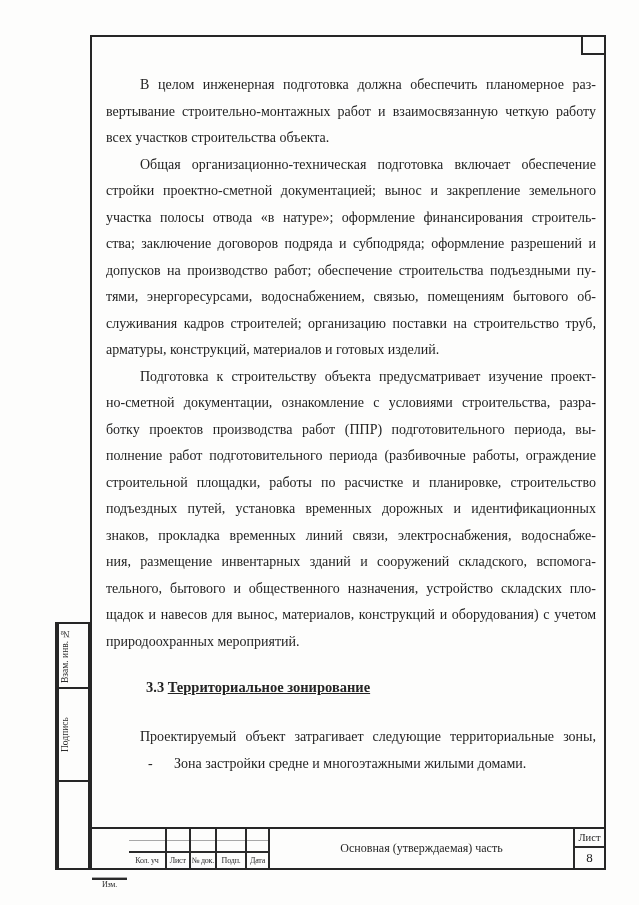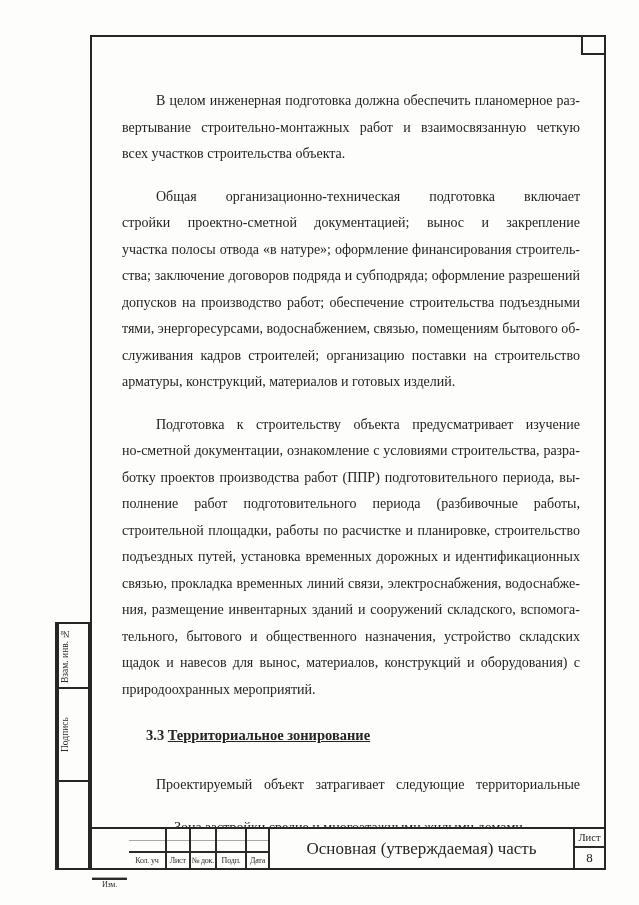--- a/index.html
+++ b/index.html
@@ -19,21 +19,21 @@
   }
   .corner-box{
     position:absolute;top:-2px;right:-2px;width:25px;height:20px;
     border:2px solid #262626;box-sizing:border-box;background:#fdfdfc;
   }
   
   .doc-body{
     position:absolute;left:14px;top:35px;width:490px;
     font-size:14px;line-height:26.5px;
   }
-  .para{margin:16px;}
+  .para{margin:0;}
   .tline{
     height:26.5px;overflow:hidden;white-space:normal;
     text-align:justify;text-align-last:justify;
   }
   .tline.first{text-indent:34px;}
   .tline.last{text-align-last:left;}
   .heading{
     margin-top:22px;margin-bottom:27px;
     padding-left:40px;font-weight:bold;font-size:14.5px;line-height:20px;
   }
@@ -73,21 +73,21 @@
   .tb-col .c1{height:12px;border-bottom:1px solid #a8a8a8;box-sizing:border-box;}
   .tb-col .c2{height:12px;border-bottom:2px solid #2a2a2a;box-sizing:border-box;}
   .tb-col .c3{
     flex:1;display:flex;align-items:center;justify-content:center;
     font-size:8px;letter-spacing:-0.2px;white-space:nowrap;color:#2c2c2c;
   }
   .tb-col.w1{width:42px;margin-top:48px;} .tb-col.w2{width:43px;} .tb-col.w3{width:27px;}
   .tb-col.w4{width:30px;} .tb-col.w5{width:34px;} .tb-col.w6{width:26px;text-align:right;}
   .tb-title{
     flex:1;display:flex;align-items:center;justify-content:center;
-    font-size:17px;border-right:2px solid #2a2a2a;box-sizing:border-box;
+    font-size:12px;border-right:2px solid #2a2a2a;box-sizing:border-box;
     color:#262626;
   }
   .tb-sheet{width:29px;display:flex;flex-direction:column;}
   .tb-sheet .sheet-label{
     height:19px;border-bottom:2px solid #2a2a2a;box-sizing:border-box;
     display:flex;align-items:center;justify-content:center;font-size:10.5px;
   }
   .tb-sheet .sheet-number{
     flex:1;display:flex;align-items:center;justify-content:center;font-size:13px;
   }
@@ -131,21 +131,21 @@
           <div class="tline">служивания кадров строителей; организацию поставки на строительство труб,</div>
           <div class="tline last">арматуры, конструкций, материалов и готовых изделий.</div>
         </div>
         <div class="para">
           <div class="tline first">Подготовка к строительству объекта предусматривает изучение проект-</div>
           <div class="tline">но-сметной документации, ознакомление с условиями строительства, разра-</div>
           <div class="tline">ботку проектов производства работ (ППР) подготовительного периода, вы-</div>
           <div class="tline">полнение работ подготовительного периода (разбивочные работы, ограждение</div>
           <div class="tline">строительной площадки, работы по расчистке и планировке, строительство</div>
           <div class="tline">подъездных путей, установка временных дорожных и идентификационных</div>
-          <div class="tline">связью, прокладка временных линий связи, электроснабжения, водоснабже-</div>
+          <div class="tline">знаков, прокладка временных линий связи, электроснабжения, водоснабже-</div>
           <div class="tline">ния, размещение инвентарных зданий и сооружений складского, вспомога-</div>
           <div class="tline">тельного, бытового и общественного назначения, устройство складских пло-</div>
           <div class="tline">щадок и навесов для вынос, материалов, конструкций и оборудования) с учетом</div>
           <div class="tline last">природоохранных мероприятий.</div>
         </div>
         <div class="heading"><span class="h-num">3.3 </span><span class="h-text">Территориальное зонирование</span></div>
         <div class="para">
           <div class="tline first">Проектируемый объект затрагивает следующие территориальные зоны,</div>
         </div>
         <div class="list-line"><span class="marker">-</span><span>Зона застройки средне и многоэтажными жилыми домами.</span></div>

